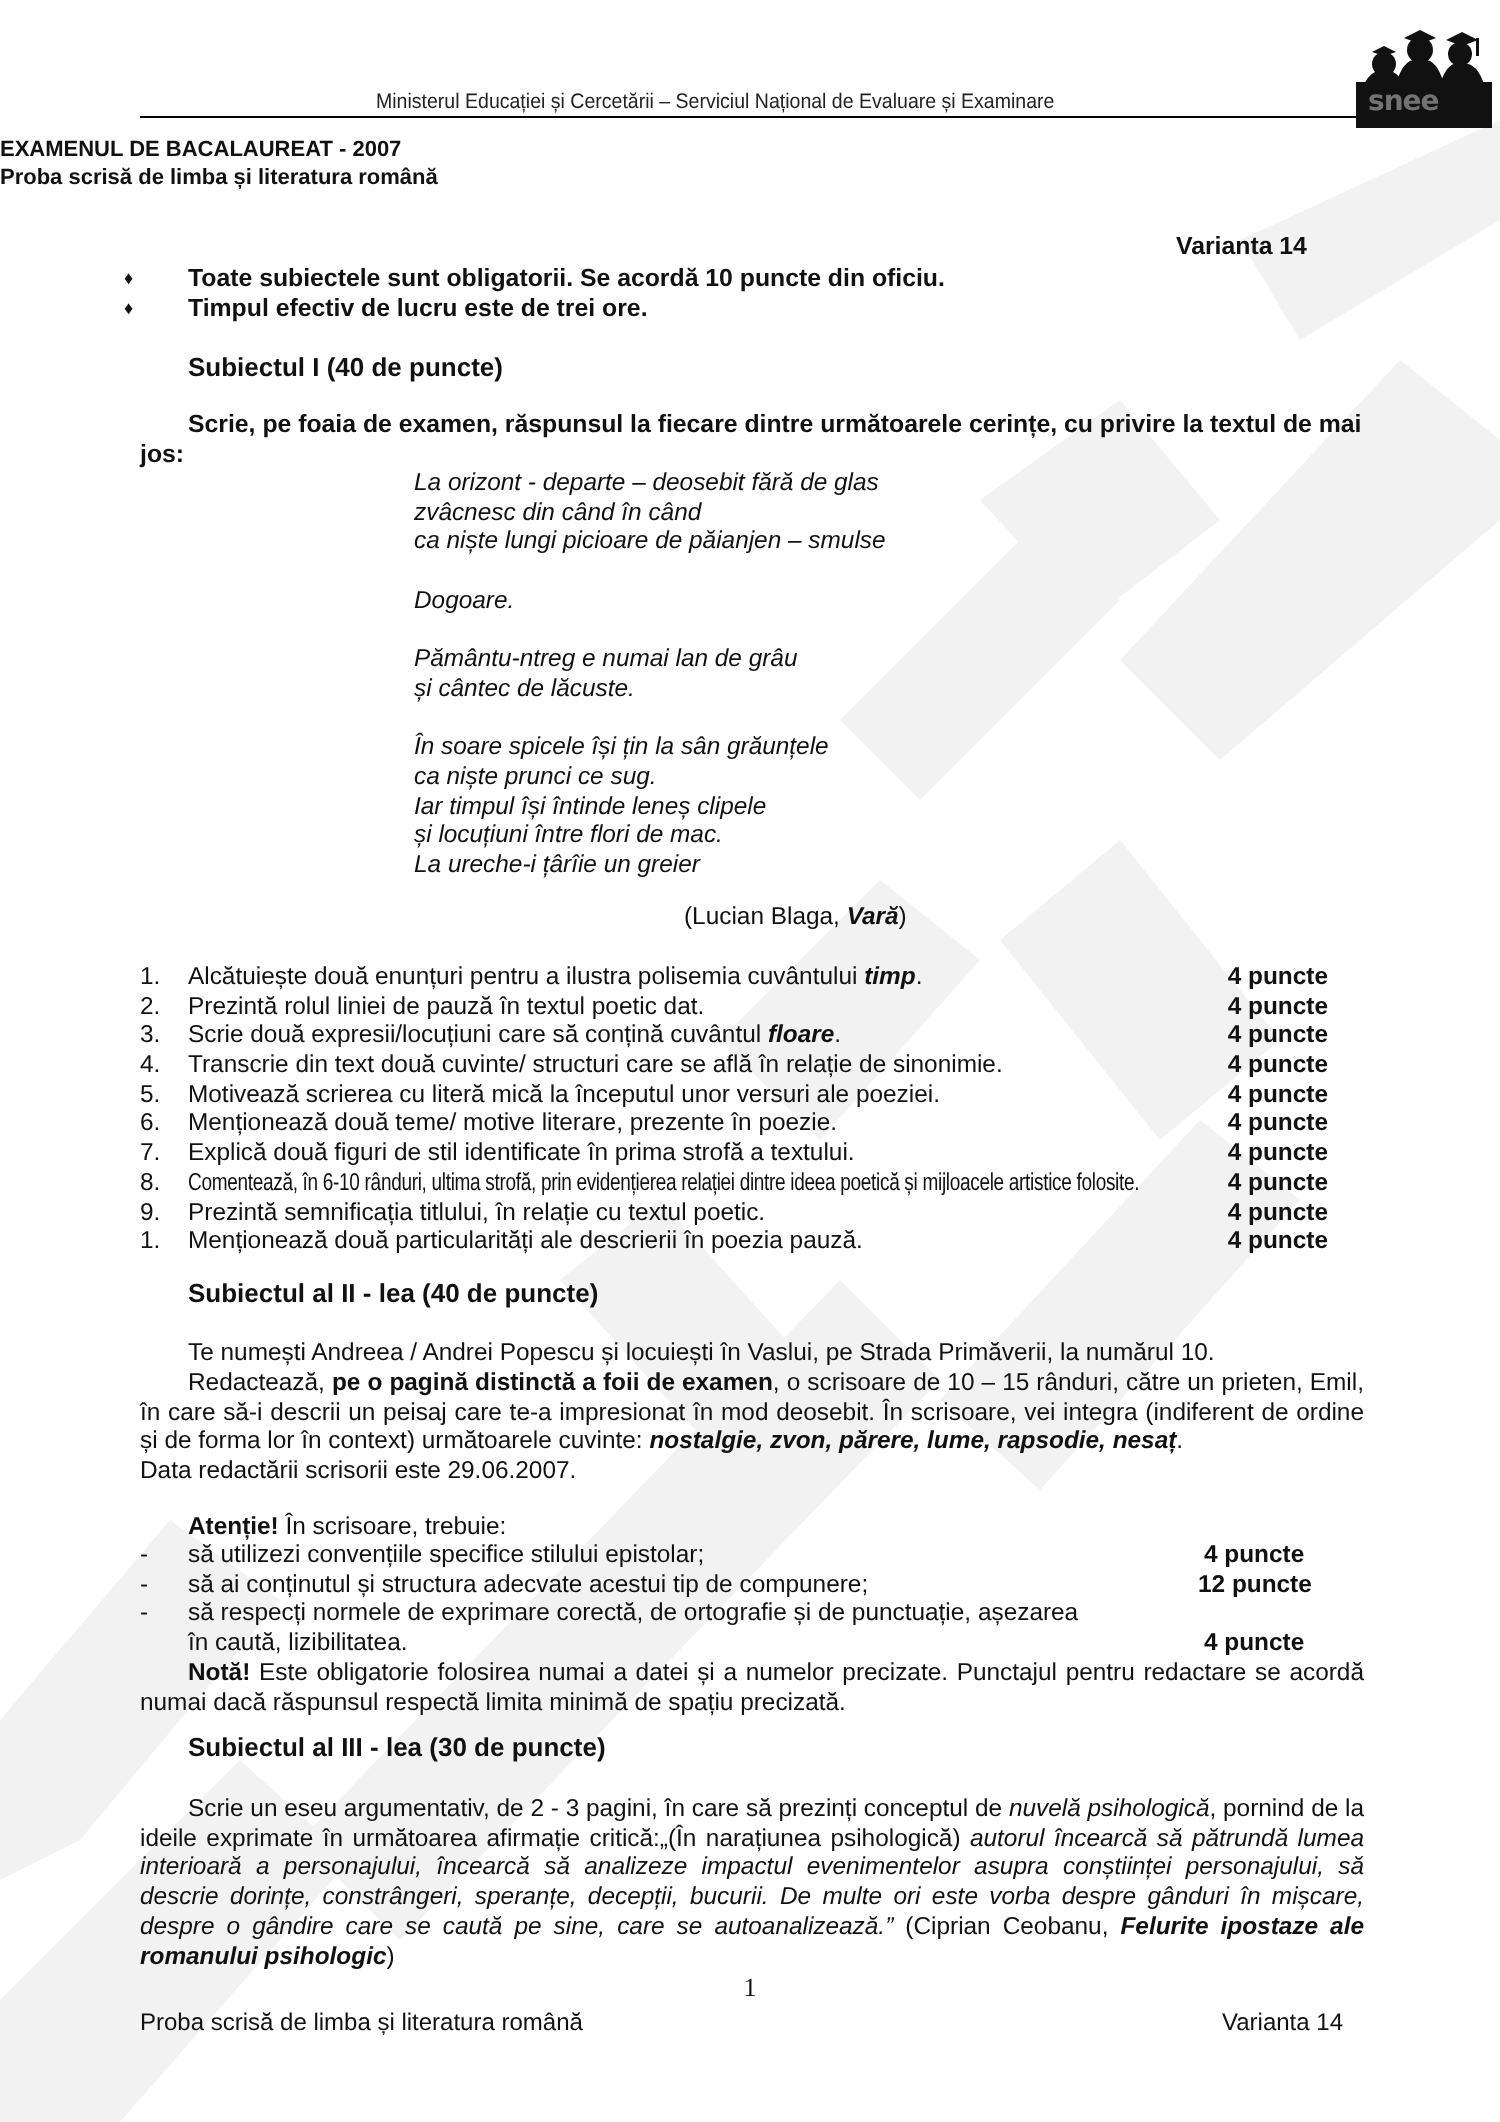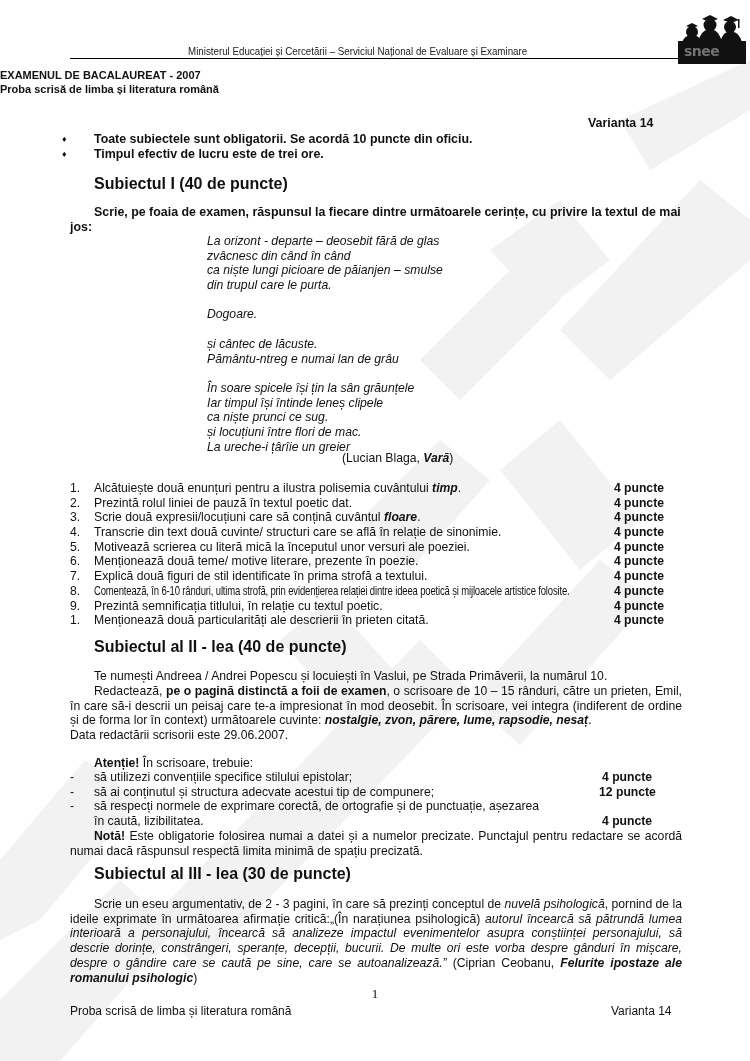--- a/index.html
+++ b/index.html
@@ -16,21 +16,21 @@
   .logo { position: absolute; left: 678px; top: 14px; width: 68px; height: 50px; }
   .logo-text { position: absolute; left: 684px; top: 41px; font-weight: bold; font-size: 14px; color: #737373; font-family: "DejaVu Sans", sans-serif; letter-spacing: -0.5px; line-height: 20px; }
 
   .title { left: 0; width: 750px; text-align: left; font-weight: bold; font-size: 11px; }
   .variant { left: 588px; top: 116px; font-weight: bold; font-size: 12.4px; }
 
   .bullet-list { position: absolute; left: 62px; top: 132px; }
   .bullet-row { display: flex; font-weight: bold; height: 15px; line-height: 15px; font-size: 12.4px; }
   .bullet-glyph { width: 32px; font-size: 9px; }
 
-  .subj { left: 94px; font-weight: bold; font-size: 16px; }
+  .subj { left: 94px; font-weight: bold; font-size: 13px; }
   .instr { position: absolute; left: 70px; top: 205px; width: 612px; font-weight: bold; font-size: 12.4px; line-height: 15px; text-indent: 24px; }
 
   .poem { position: absolute; left: 207px; top: 234px; font-style: italic; font-size: 12.2px; }
   .poem-line { height: 14.7px; line-height: 14.7px; white-space: nowrap; }
   .poem-gap { height: 14.7px; }
   .attrib { position: absolute; left: 342px; top: 451px; font-size: 12.2px; }
 
   .req-list { position: absolute; left: 70px; top: 481px; width: 612px; }
   .req-row { position: relative; height: 14.7px; line-height: 14.7px; white-space: nowrap; }
   .req-num { position: absolute; left: 0; }
@@ -110,30 +110,29 @@
     </div>
   </div>
 
   <div class="abs subj" style="top:177px;">Subiectul I (40 de puncte)</div>
   <div class="instr">Scrie, pe foaia de examen, răspunsul la fiecare dintre următoarele cerințe, cu privire la textul de mai jos:</div>
 
   <div class="poem">
     <div class="poem-line">La orizont - departe – deosebit fără de glas</div>
     <div class="poem-line">zvâcnesc din când în când</div>
     <div class="poem-line">ca niște lungi picioare de păianjen – smulse</div>
-    <div class="poem-line">din trupul care le purta.</div>
     <div class="poem-gap"></div>
     <div class="poem-line">Dogoare.</div>
     <div class="poem-gap"></div>
+    <div class="poem-line">Pământu-ntreg e numai lan de grâu</div>
     <div class="poem-line">și cântec de lăcuste.</div>
-    <div class="poem-line">Pământu-ntreg e numai lan de grâu</div>
     <div class="poem-gap"></div>
     <div class="poem-line">În soare spicele își țin la sân grăunțele</div>
+    <div class="poem-line">ca niște prunci ce sug.</div>
     <div class="poem-line">Iar timpul își întinde leneș clipele</div>
-    <div class="poem-line">ca niște prunci ce sug.</div>
     <div class="poem-line">și locuțiuni între flori de mac.</div>
     <div class="poem-line">La ureche-i țârîie un greier</div>
   </div>
   <div class="abs attrib"><span>(Lucian Blaga, </span><b class="i">Vară</b><span>)</span></div>
 
   <div class="req-list" id="req-list">
       <div class="req-row">
         <span class="req-num">1.</span>
         <span class="req-text"><span>Alcătuiește două enunțuri pentru a ilustra polisemia cuvântului </span><b class="i">timp</b><span>.</span></span>
         <span class="req-pts">4 puncte</span>
@@ -173,21 +172,21 @@
         <span class="req-text condensed"><span>Comentează, în 6-10 rânduri, ultima strofă, prin evidențierea relației dintre ideea poetică și mijloacele artistice folosite.</span></span>
         <span class="req-pts">4 puncte</span>
       </div>
       <div class="req-row">
         <span class="req-num">9.</span>
         <span class="req-text"><span>Prezintă semnificația titlului, în relație cu textul poetic.</span></span>
         <span class="req-pts">4 puncte</span>
       </div>
       <div class="req-row">
         <span class="req-num">1.</span>
-        <span class="req-text"><span>Menționează două particularități ale descrierii în prieten citată.</span></span>
+        <span class="req-text"><span>Menționează două particularități ale descrierii în poezia pauză.</span></span>
         <span class="req-pts">4 puncte</span>
       </div>
     </div>
 
   <div class="abs subj" style="top:640px;">Subiectul al II - lea (40 de puncte)</div>
   <div class="para indent" style="top:669px;">Te numești Andreea / Andrei Popescu și locuiești în Vaslui, pe Strada Primăverii, la numărul 10.</div>
   <div class="para indent" style="top:684px;"><span>Redactează, </span><b>pe o pagină distinctă a foii de examen</b><span>, o scrisoare de 10 – 15 rânduri, către un prieten, Emil, în care să-i descrii un peisaj care te-a impresionat în mod deosebit. În scrisoare, vei integra (indiferent de ordine și de forma lor în context) următoarele cuvinte: </span><b class="i">nostalgie, zvon, părere, lume, rapsodie, nesaț</b><span>.</span><br><span>Data redactării scrisorii este 29.06.2007.</span></div>
 
   <div class="para indent" style="top:756px;"><b>Atenție!</b><span> În scrisoare, trebuie:</span></div>
 

